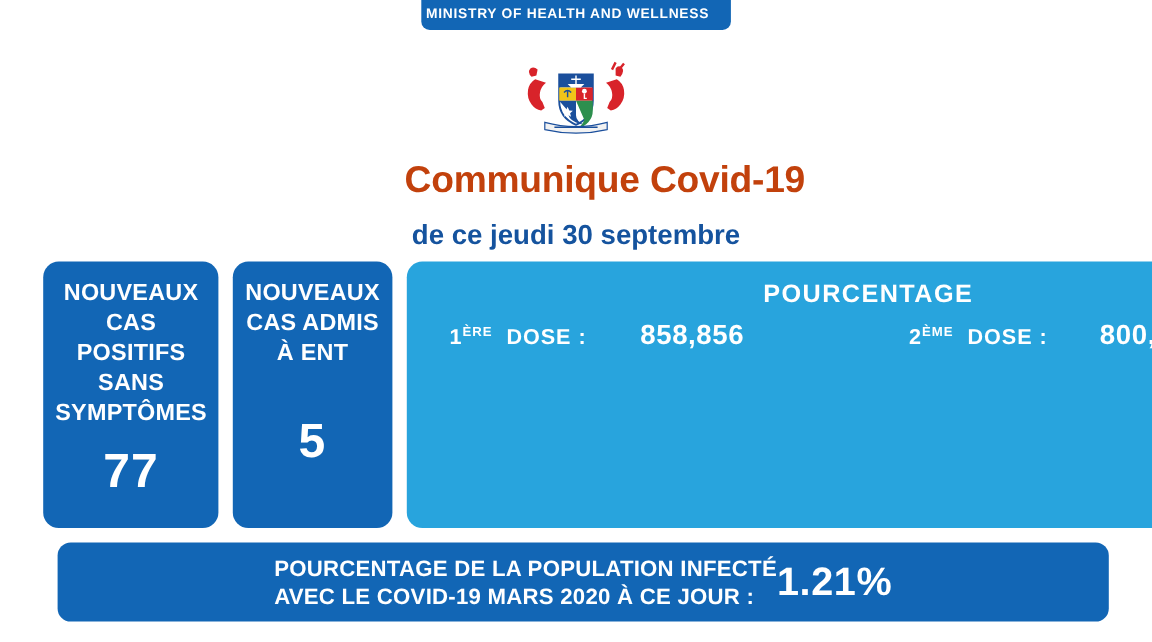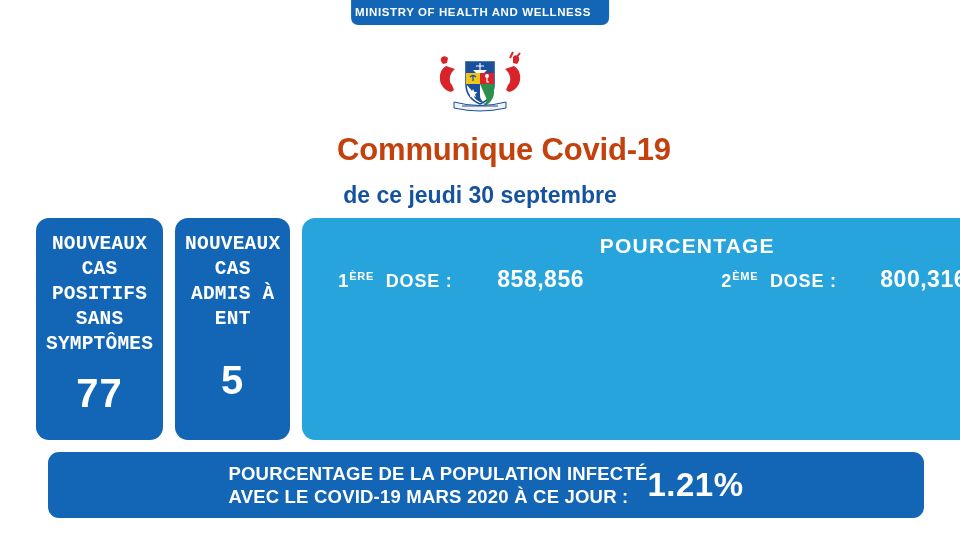--- a/index.html
+++ b/index.html
@@ -103,21 +103,20 @@
     padding-top: 16px;
   }
 
   .card-label {
     font-size: 19.5px;
     font-weight: bold;
     line-height: 1.28;
     text-align: center;
     letter-spacing: 0.2px;
     text-transform: uppercase;
-    font-family: Liberation Mono, monospace;
   }
   .card-value {
     flex: 1;
     display: flex;
     align-items: center;
     justify-content: center;
     font-size: 40px;
     font-weight: bold;
     letter-spacing: 1px;
   }

